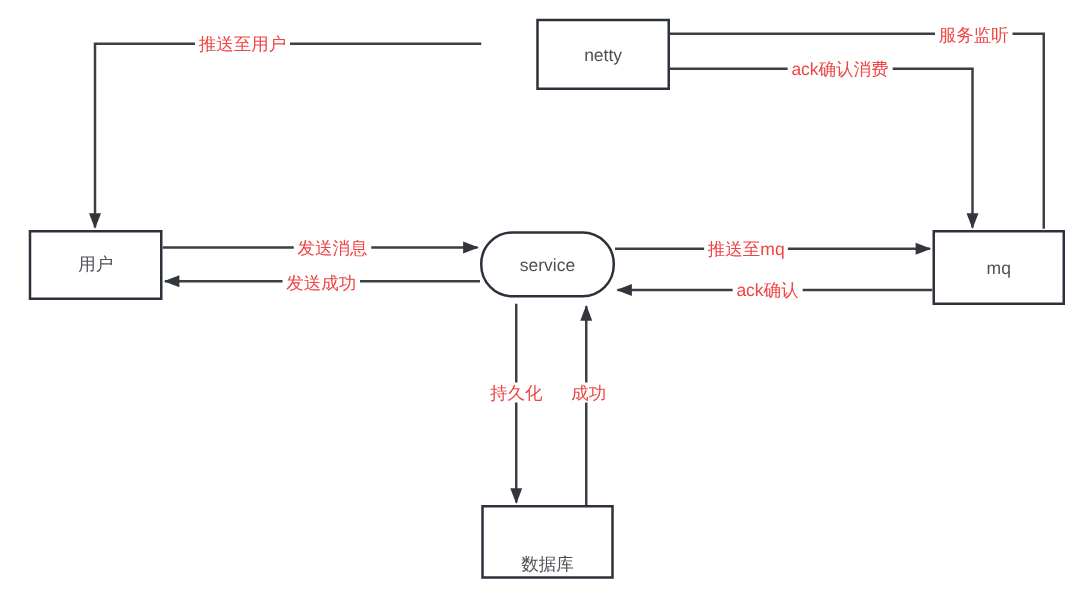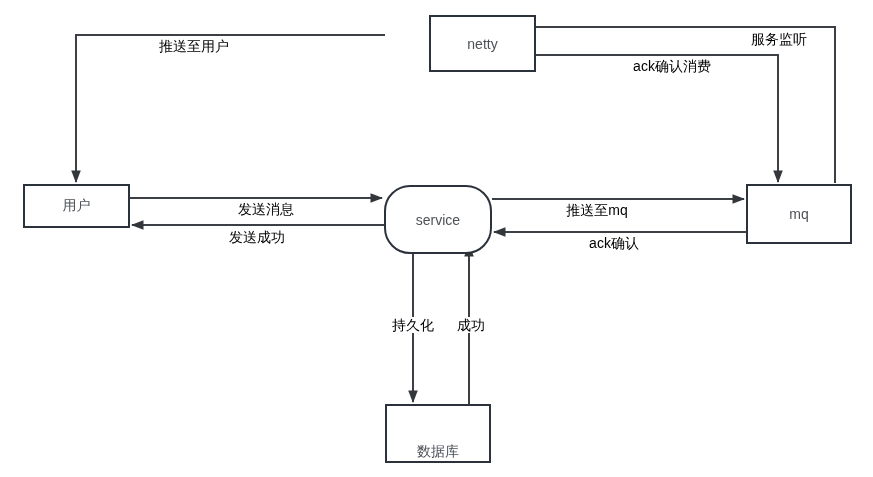--- a/index.html
+++ b/index.html
@@ -33,34 +33,33 @@
     background: #ffffff;
     border: 2px solid #2b323b;
     display: flex;
     align-items: center;
     justify-content: center;
     font-size: 14px;
     color: #4d5157;
     white-space: nowrap;
   }
   .node-netty    { left: 385px; top: 15px;  width: 107px; height: 57px; margin-left: 44px; }
-  .node-user     { left: 23px;  top: 184px; width: 107px; height: 44px; }
-  .node-service  { left: 384px; top: 185px; width: 108px; height: 69px; border-radius: 26px; }
+  .node-user     { left: 23px;  top: 184px; width: 107px; height: 56px; }
+  .node-service  { left: 384px; top: 185px; width: 108px; height: 53px; border-radius: 26px; }
   .node-mq       { left: 746px; top: 184px; width: 106px; height: 60px; }
   .node-database { left: 385px; top: 404px; width: 106px; height: 59px; align-items: flex-end; }
   .edge-label {
     position: absolute;
     transform: translate(-50%, -50%);
     background: #ffffff;
     padding: 0 3px;
     font-size: 14px;
     line-height: 16px;
-    color: #000000;
+    color: #ef4444;
     white-space: nowrap;
-    margin-top: 11px;
   }
   .lbl-push-to-user   { left: 194px; top: 35px; }
   .lbl-service-listen { left: 779px; top: 28px; }
   .lbl-ack-consume    { left: 672px; top: 55px; }
   .lbl-send-message   { left: 266px; top: 198px; }
   .lbl-send-success   { left: 257px; top: 226px; }
   .lbl-push-to-mq     { left: 597px; top: 199px; }
   .lbl-ack-confirm    { left: 614px; top: 232px; }
   .lbl-persist        { left: 413px; top: 314px; }
   .lbl-success        { left: 471px; top: 314px; }

